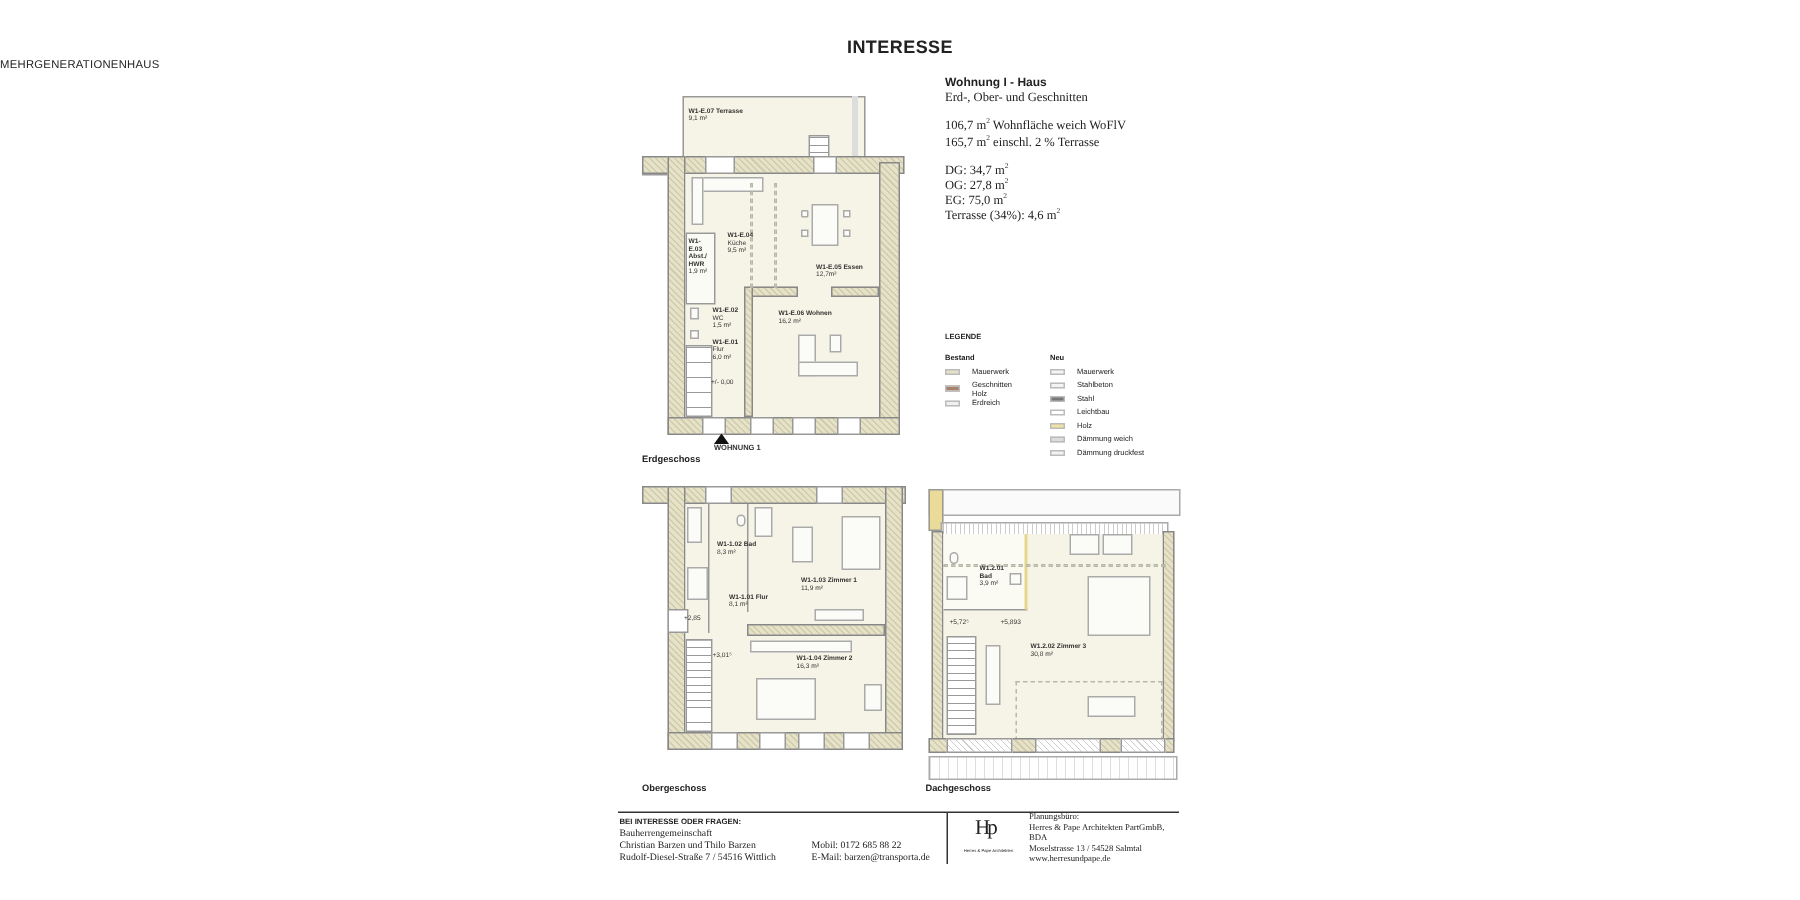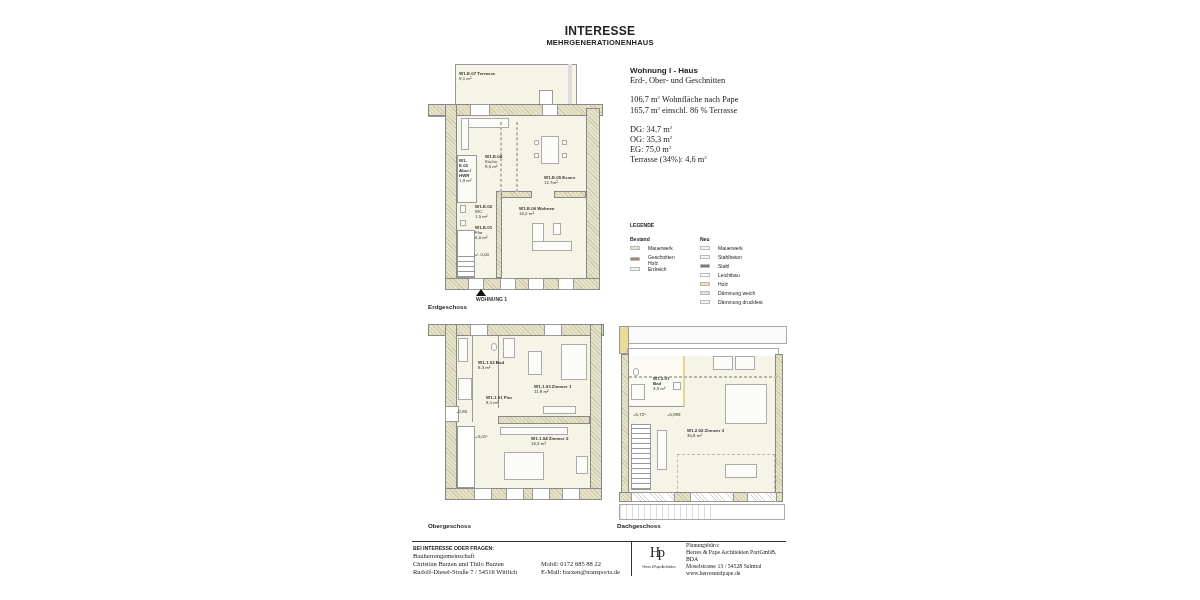--- a/index.html
+++ b/index.html
@@ -1,21 +1,21 @@
 <!DOCTYPE html>
 <html><head>
 <meta charset="utf-8">
 <style>
   html,body{margin:0;padding:0;background:#fff;}
   body{width:1200px;height:600px;position:relative;overflow:hidden;font-family:"Liberation Sans",sans-serif;color:#222;}
   .abs{position:absolute;}
   .title{left:0;width:1200px;top:24px;text-align:center;font-weight:bold;font-size:12px;letter-spacing:0.3px;}
-  .subtitle{left:0;width:1200px;top:38px;text-align:center;font-weight:bold;font-size:7.5px;letter-spacing:0.2px;}
+  .subtitle{left:0;width:1200px;top:38px;font-weight:normal;font-size:7.5px;letter-spacing:0.2px;}
   .serif{font-family:"Liberation Serif",serif;}
-  .info{left:630px;top:66px;width:170px;font-size:8.4px;line-height:10.2px;}
+  .info{left:630px;top:50px;width:170px;font-size:8.4px;line-height:10.2px;}
   .info .h{font-family:"Liberation Sans",sans-serif;font-weight:bold;font-size:8px;}
   .info .blk{margin-bottom:9px;}
   sup{font-size:5px;vertical-align:top;line-height:6px;}
   .legend-title{left:630px;top:222px;font-size:5px;font-weight:bold;}
   .leg-col{font-size:5px;line-height:9px;}
   .leg-col .hd{font-weight:bold;margin-bottom:0px;}
   .leg-row{display:flex;align-items:flex-start;}
   .sw{width:10px;height:4px;margin:2px 8px 0 0;border:0.5px solid #bbb;box-sizing:border-box;flex:none;}
   
   .wall{background:#e6e2c8;background-image:repeating-linear-gradient(45deg,rgba(150,140,100,.25) 0 1px,transparent 1px 3px);border:0.5px solid #888;box-sizing:border-box;}
@@ -35,26 +35,26 @@
 
 <div class="abs title">INTERESSE</div>
 <div class="abs subtitle">MEHRGENERATIONENHAUS</div>
 
 <div class="abs info serif">
   <div class="blk">
     <div class="h">Wohnung I - Haus</div>
     <div>Erd-, Ober- und Geschnitten</div>
   </div>
   <div class="blk">
-    <div><span>106,7 m</span><sup>2</sup><span> Wohnfläche nach Pape</span></div>
-    <div><span>165,7 m</span><sup>2</sup><span> einschl. 86 % Terrasse</span></div>
+    <div><span>106,7 m</span><sup>2</sup><span> Wohnfläche weich WoFlV</span></div>
+    <div><span>165,7 m</span><sup>2</sup><span> einschl. 2 % Terrasse</span></div>
   </div>
   <div class="blk">
     <div><span>DG: 34,7 m</span><sup>2</sup></div>
-    <div><span>OG: 35,3 m</span><sup>2</sup></div>
+    <div><span>OG: 27,8 m</span><sup>2</sup></div>
     <div><span>EG: 75,0 m</span><sup>2</sup></div>
     <div><span>Terrasse (34%): 4,6 m</span><sup>2</sup></div>
   </div>
 </div>
 
 <div class="abs legend-title">LEGENDE</div>
 <div class="abs leg-col" style="left:630px;top:235px;width:66px;">
   <div class="hd">Bestand</div>
   <div class="leg-row">
       <span class="sw" id="lb0" style="background: rgb(230, 226, 200);"></span>

